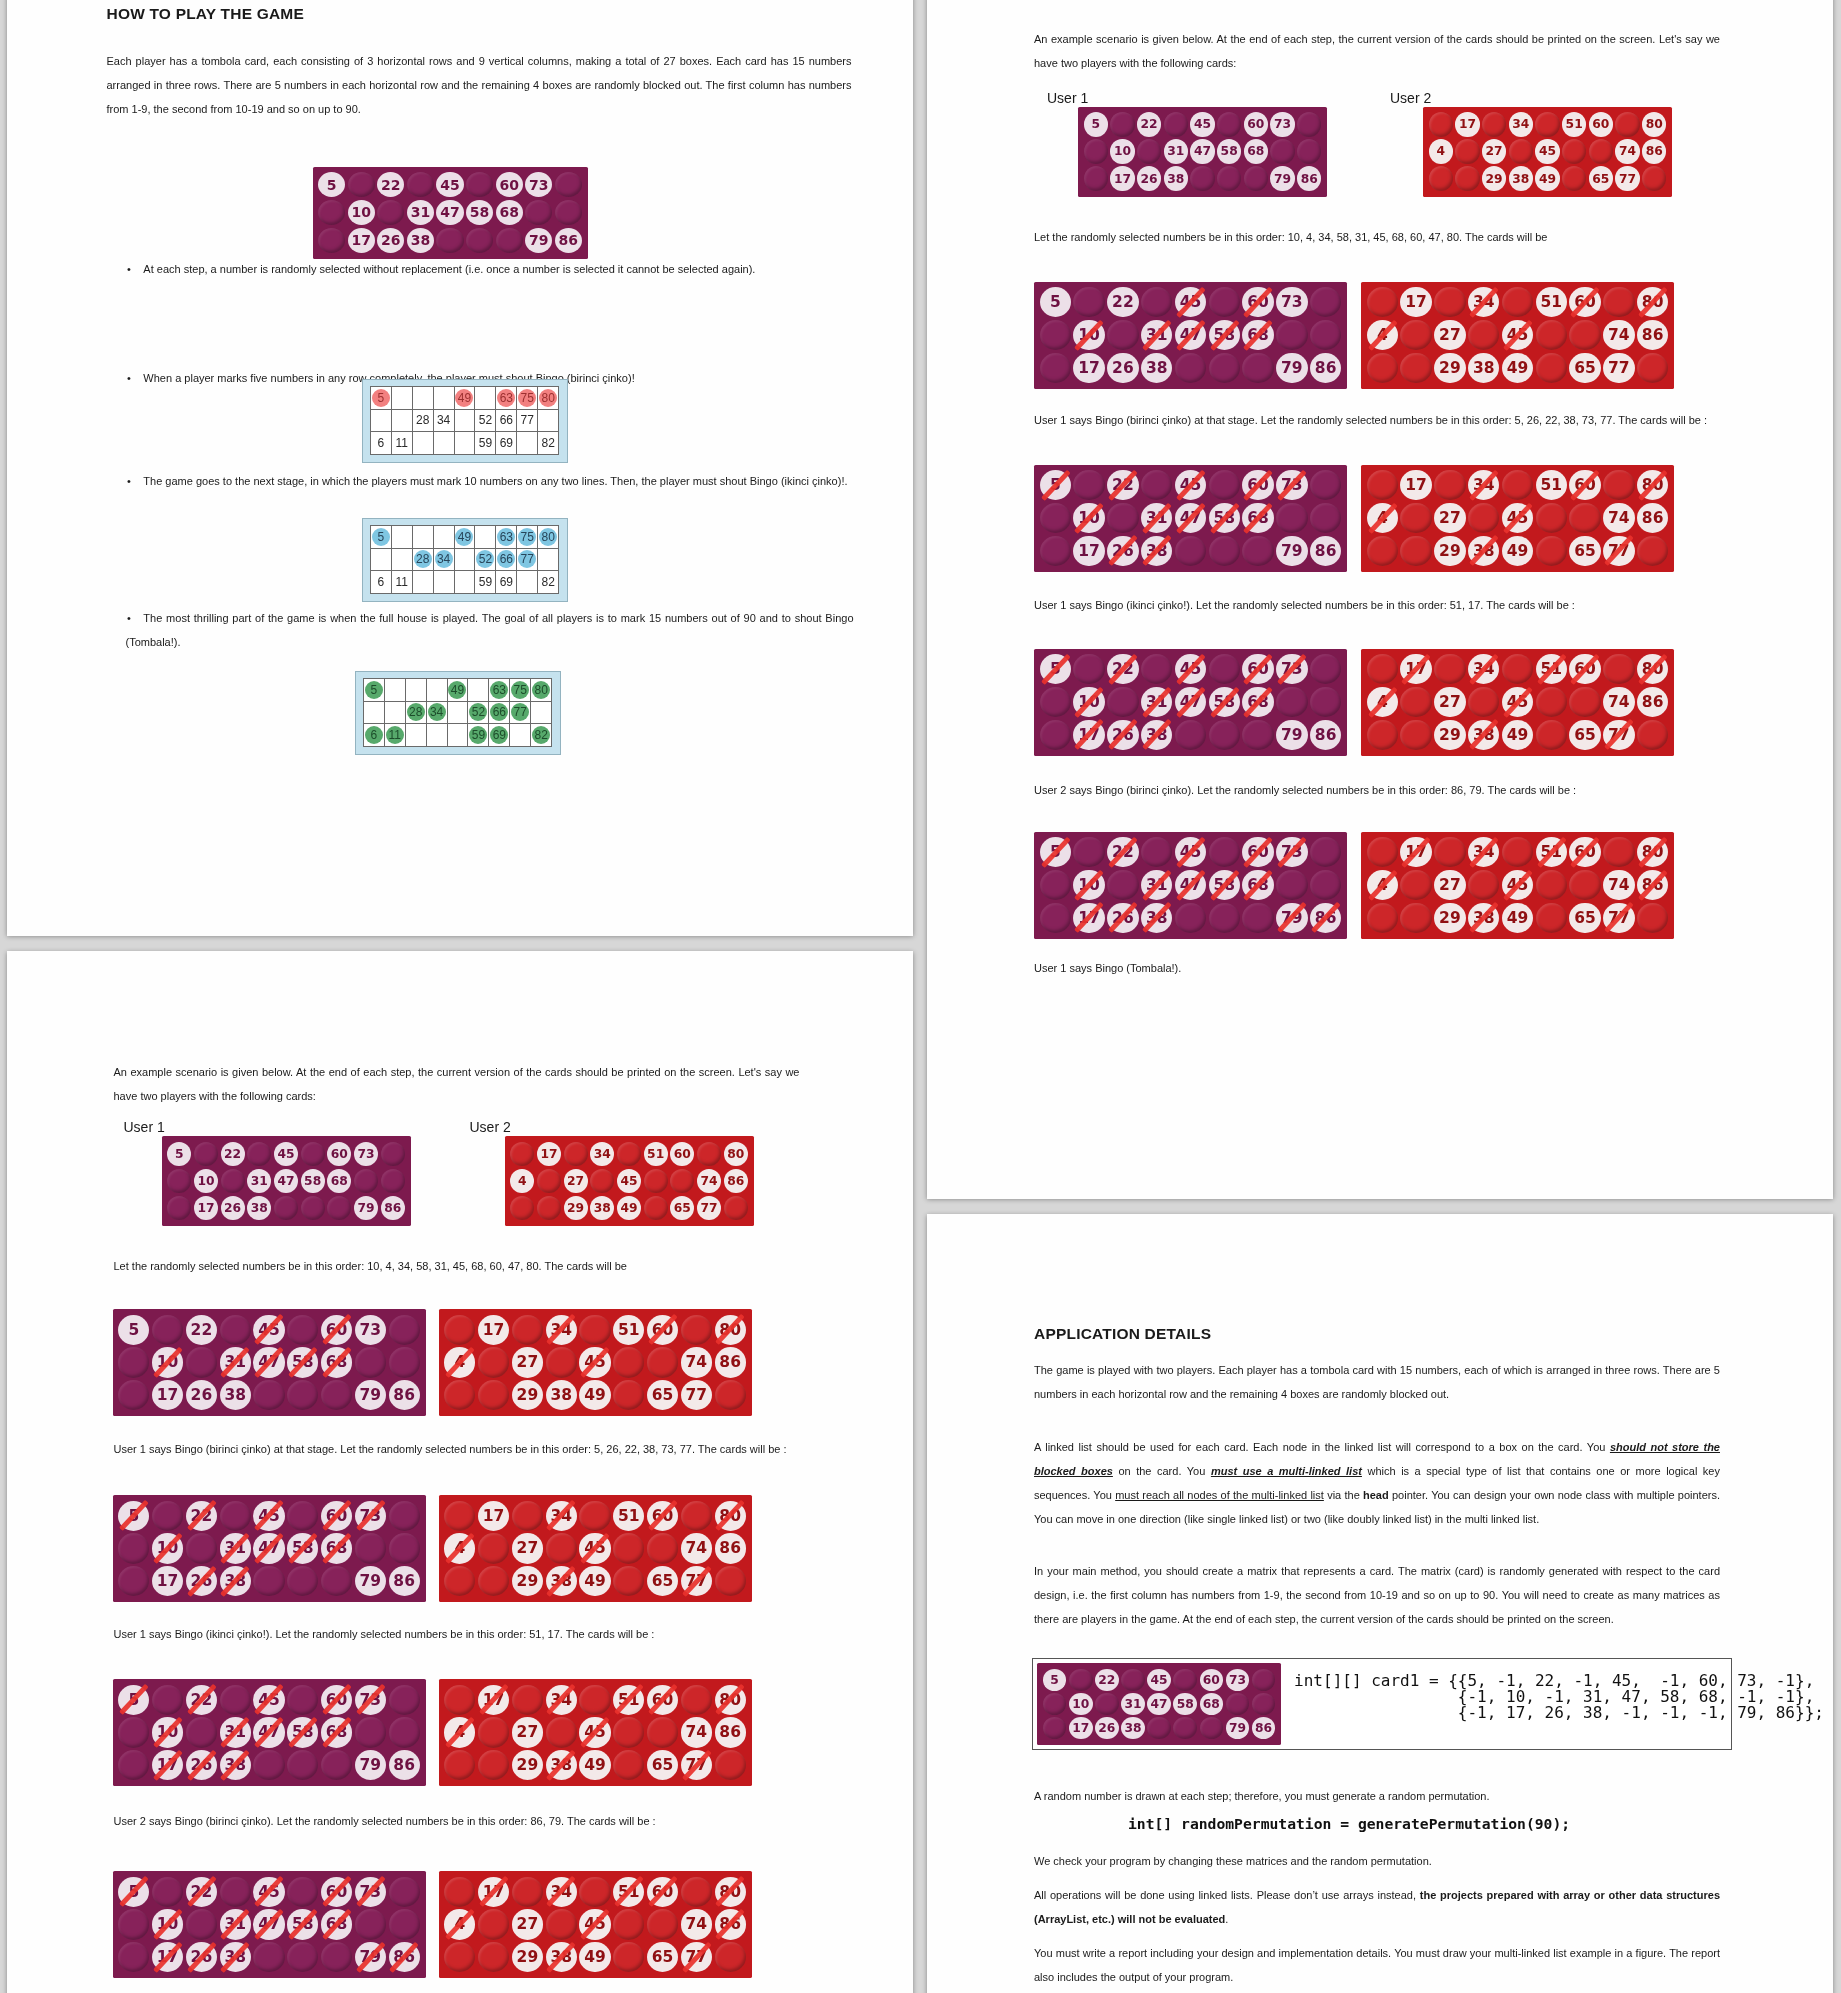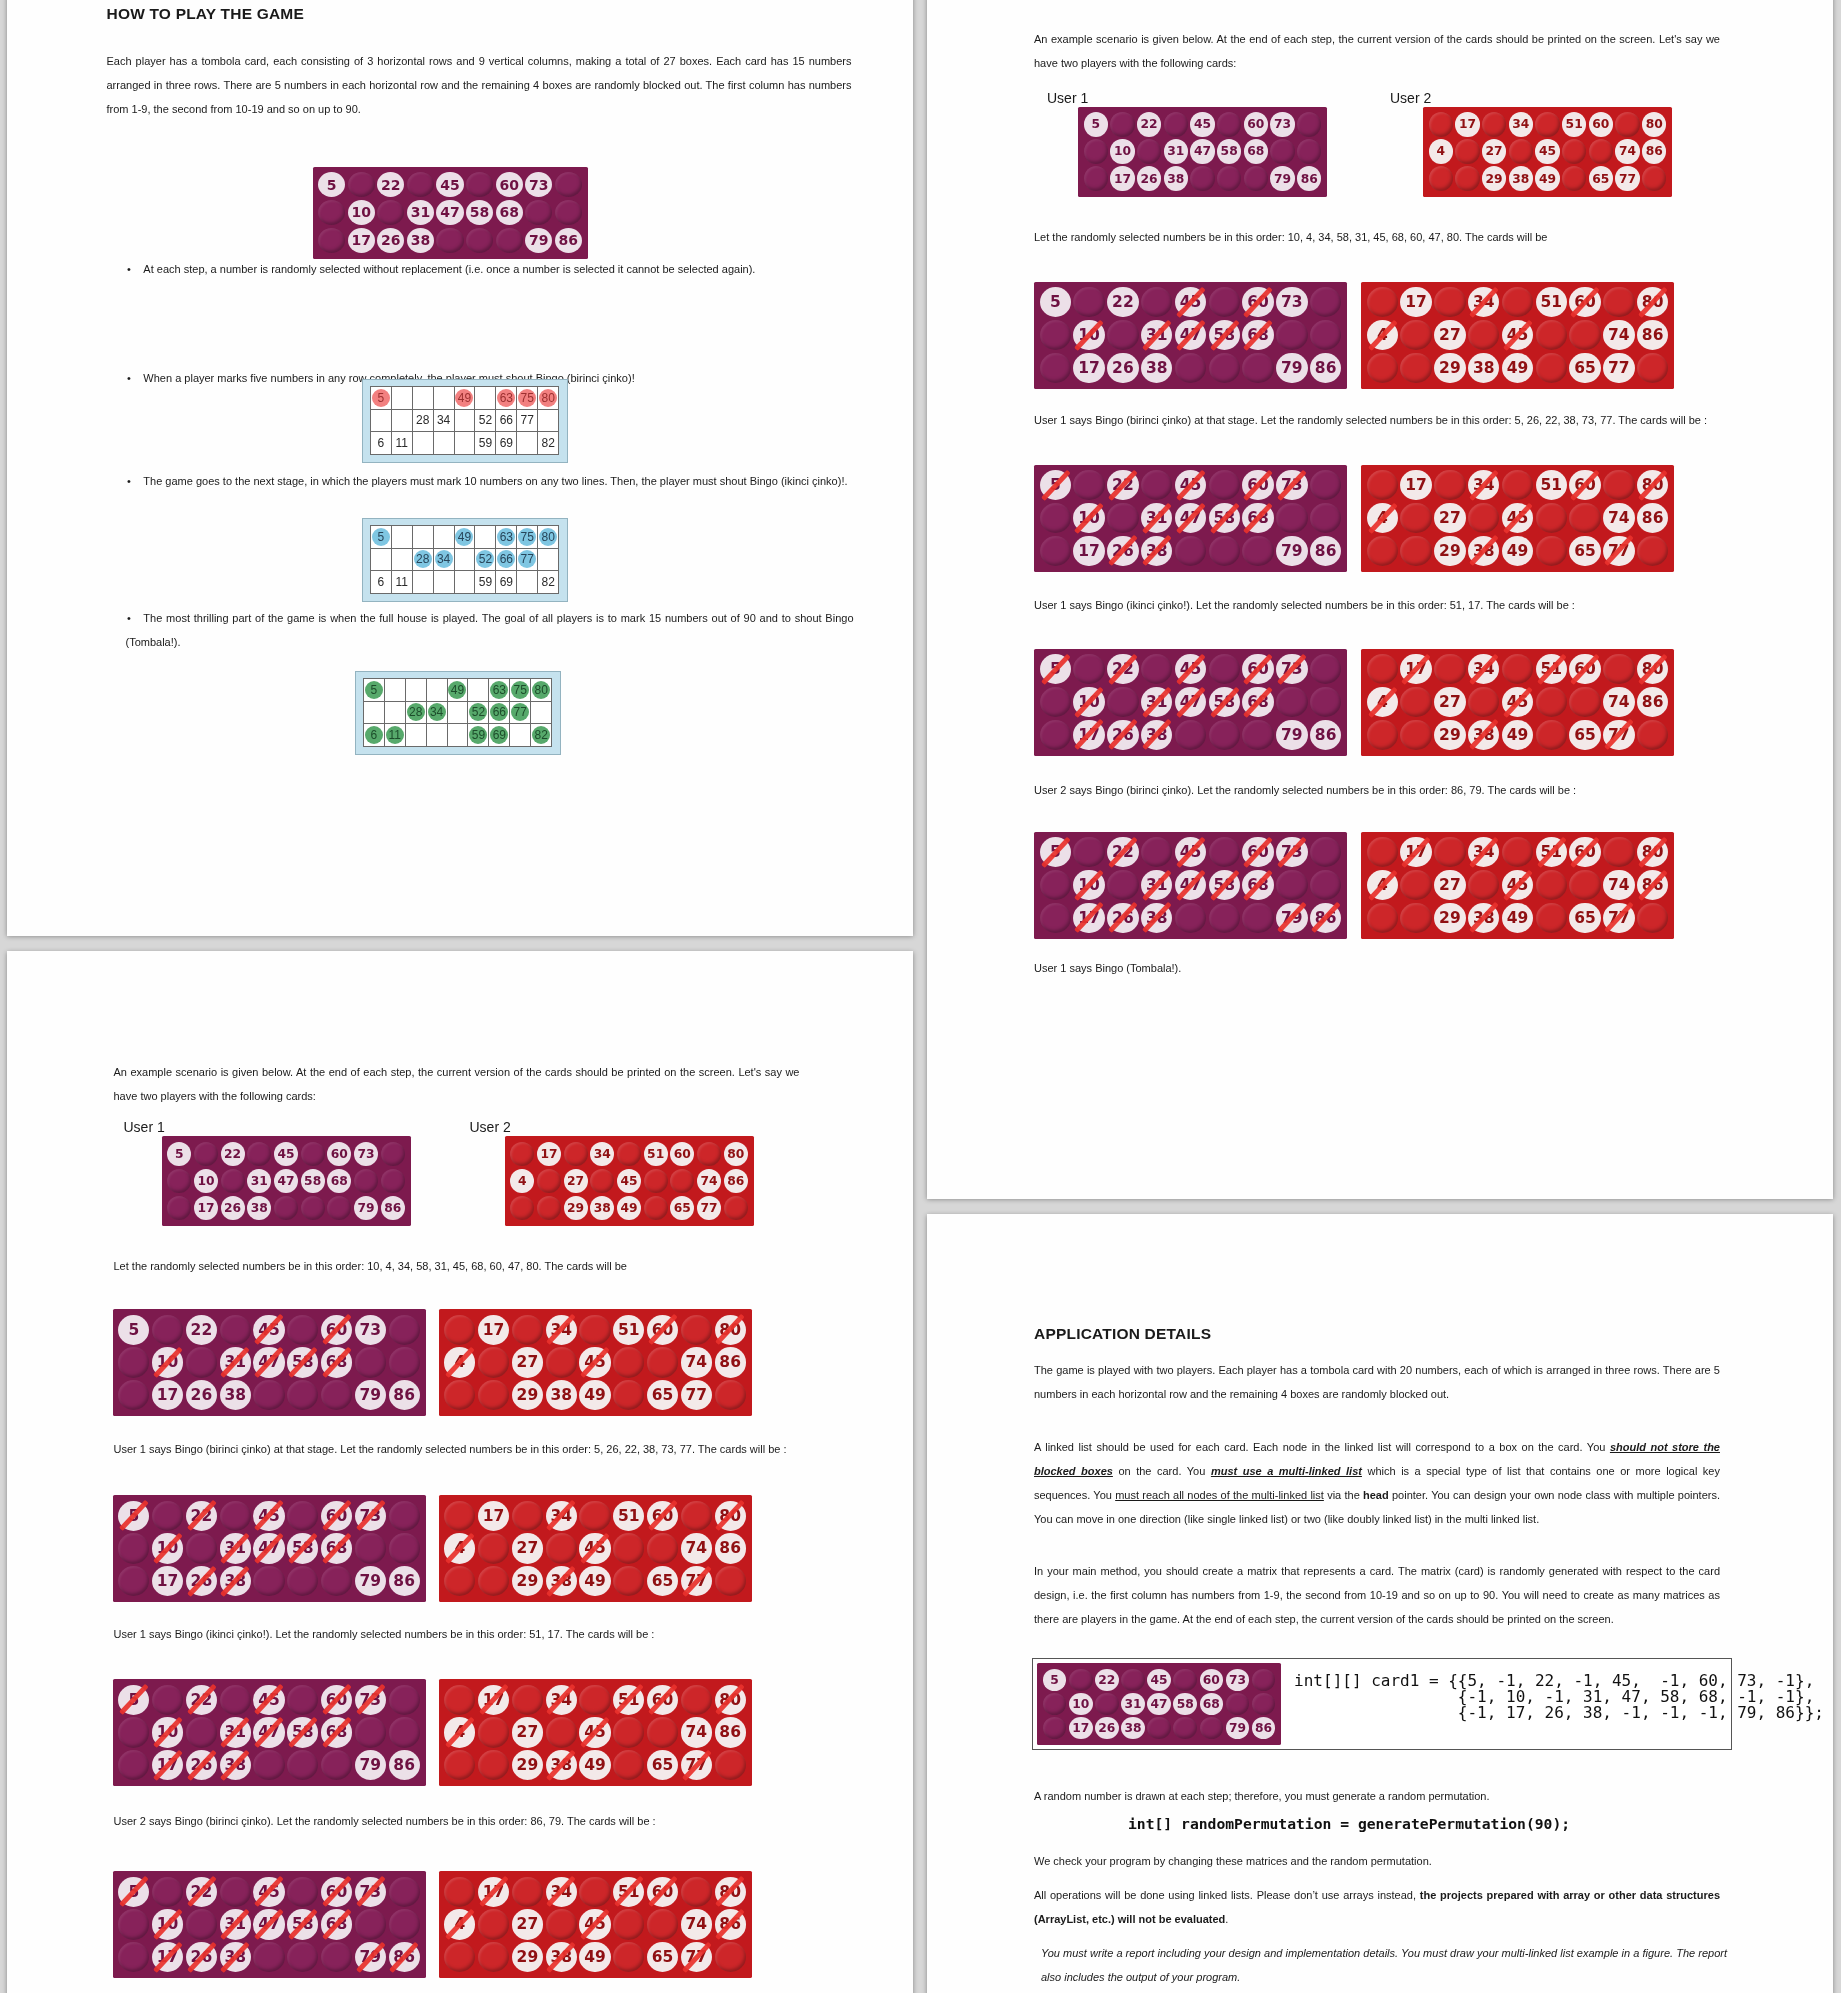--- a/index.html
+++ b/index.html
@@ -866,21 +866,21 @@
       <div class="pcell num">49</div>
       <div class="pcell blank"></div>
       <div class="pcell num">65</div>
       <div class="pcell num struck">77</div>
       <div class="pcell blank"></div>
     </div>
 </div>
 
 <div class="page" id="page-br">
   <div class="tb heading" style="left:107px;top:108px;width:686px;">APPLICATION DETAILS</div>
-  <div class="tb" style="left:107px;top:144px;width:686px;">The game is played with two players. Each player has a tombola card with 20 numbers, each of which is arranged in three rows. There are 5 numbers in each horizontal row and the remaining 4 boxes are randomly blocked out.</div>
+  <div class="tb" style="left:107px;top:144px;width:686px;">The game is played with two players. Each player has a tombola card with 15 numbers, each of which is arranged in three rows. There are 5 numbers in each horizontal row and the remaining 4 boxes are randomly blocked out.</div>
   <div class="tb rich" style="left:107px;top:221px;width:686px;"><span>A linked list should be used for each card. Each node in the linked list will correspond to a box on the card. You </span><span class="b i u">should not store the blocked boxes</span><span> on the card. You </span><span class="b i u">must use a multi-linked list</span><span> which is a special type of list that contains one or more logical key sequences. You </span><span class="u">must reach all nodes of the multi-linked list</span><span> via the </span><span class="b">head</span><span> pointer. You can design your own node class with multiple pointers. You can move in one direction (like single linked list) or two (like doubly linked list) in the multi linked list.</span></div>
   <div class="tb" style="left:107px;top:345px;width:686px;">In your main method, you should create a matrix that represents a card. The matrix (card) is randomly generated with respect to the card design, i.e. the first column has numbers from 1-9, the second from 10-19 and so on up to 90. You will need to create as many matrices as there are players in the game. At the end of each step, the current version of the cards should be printed on the screen.</div>
 
   <div id="codebox">
     <div class="pc pc-code purple inline">
         <div class="pcell num">5</div>
         <div class="pcell blank"></div>
         <div class="pcell num">22</div>
         <div class="pcell blank"></div>
         <div class="pcell num">45</div>
@@ -909,15 +909,15 @@
       </div>
     <pre>int[][] card1 = {{5, -1, 22, -1, 45,  -1, 60, 73, -1},
                  {-1, 10, -1, 31, 47, 58, 68, -1, -1},
                  {-1, 17, 26, 38, -1, -1, -1, 79, 86}};</pre>
   </div>
 
   <div class="tb" style="left:107px;top:570px;width:686px;">A random number is drawn at each step; therefore, you must generate a random permutation.</div>
   <div class="code-line" style="left:201px;top:601px;">int[] randomPermutation = generatePermutation(90);</div>
   <div class="tb" style="left:107px;top:635px;width:686px;">We check your program by changing these matrices and the random permutation.</div>
   <div class="tb rich" style="left:107px;top:669px;width:686px;"><span>All operations will be done using linked lists. Please don’t use arrays instead, </span><span class="b">the projects prepared with array or other data structures (ArrayList, etc.) will not be evaluated</span><span>.</span></div>
-  <div class="tb" style="left:114px;top:727px;width:686px;font-style:italic;">You must write a report including your design and implementation details. You must draw your multi-linked list example in a figure. The report also includes the output of your program.</div>
+  <div class="tb" style="left:107px;top:727px;width:686px;">You must write a report including your design and implementation details. You must draw your multi-linked list example in a figure. The report also includes the output of your program.</div>
 </div>
 
 
 </body></html>

